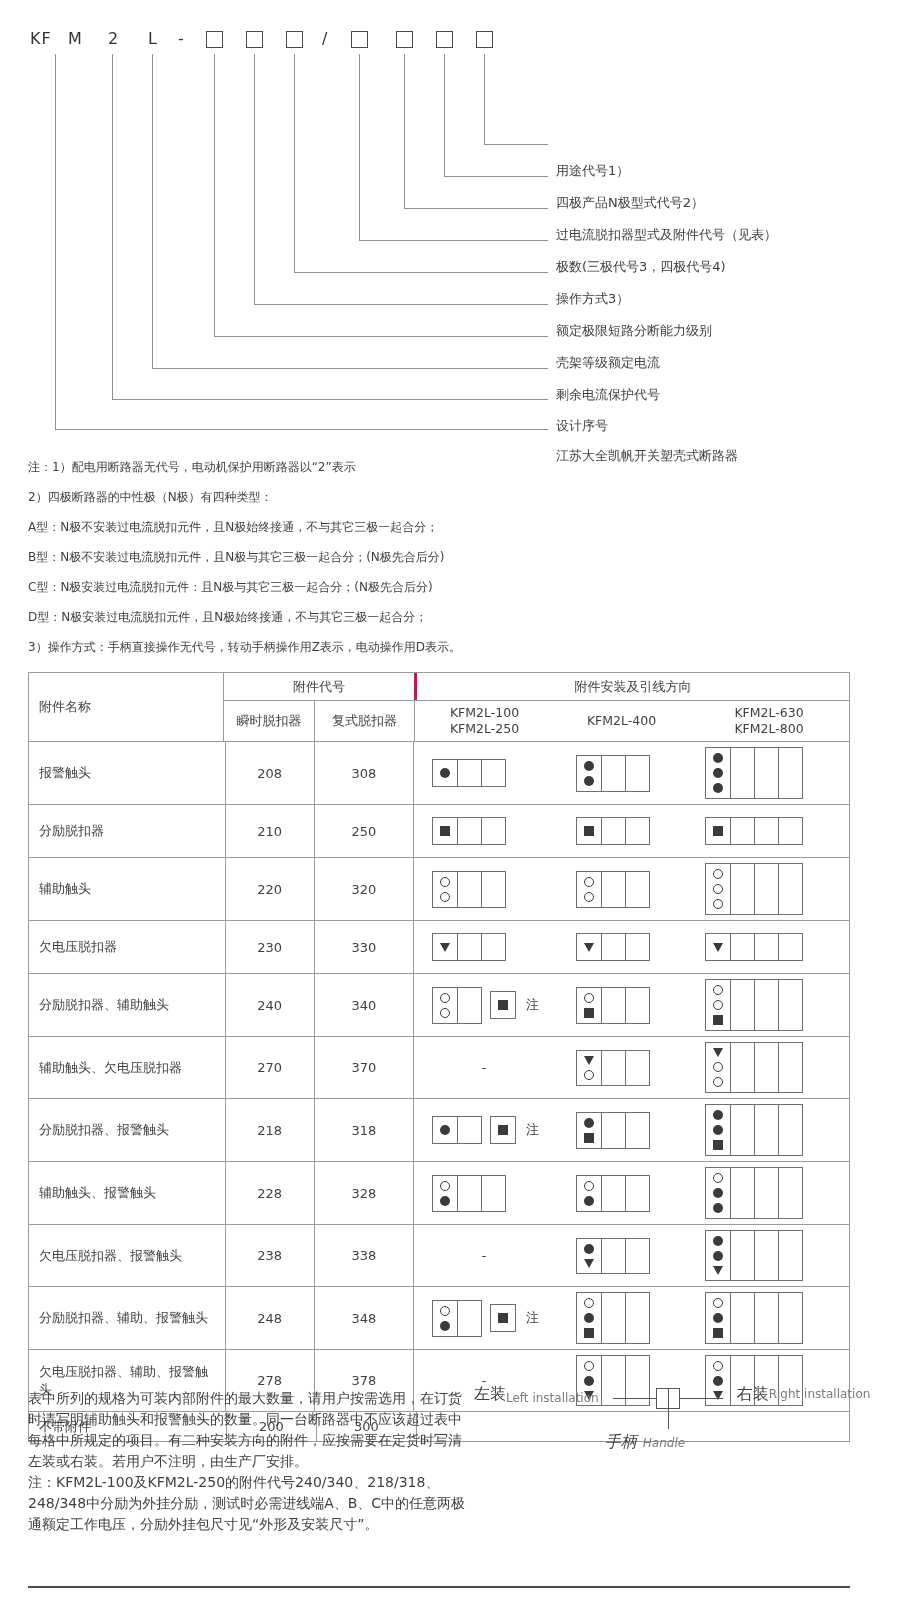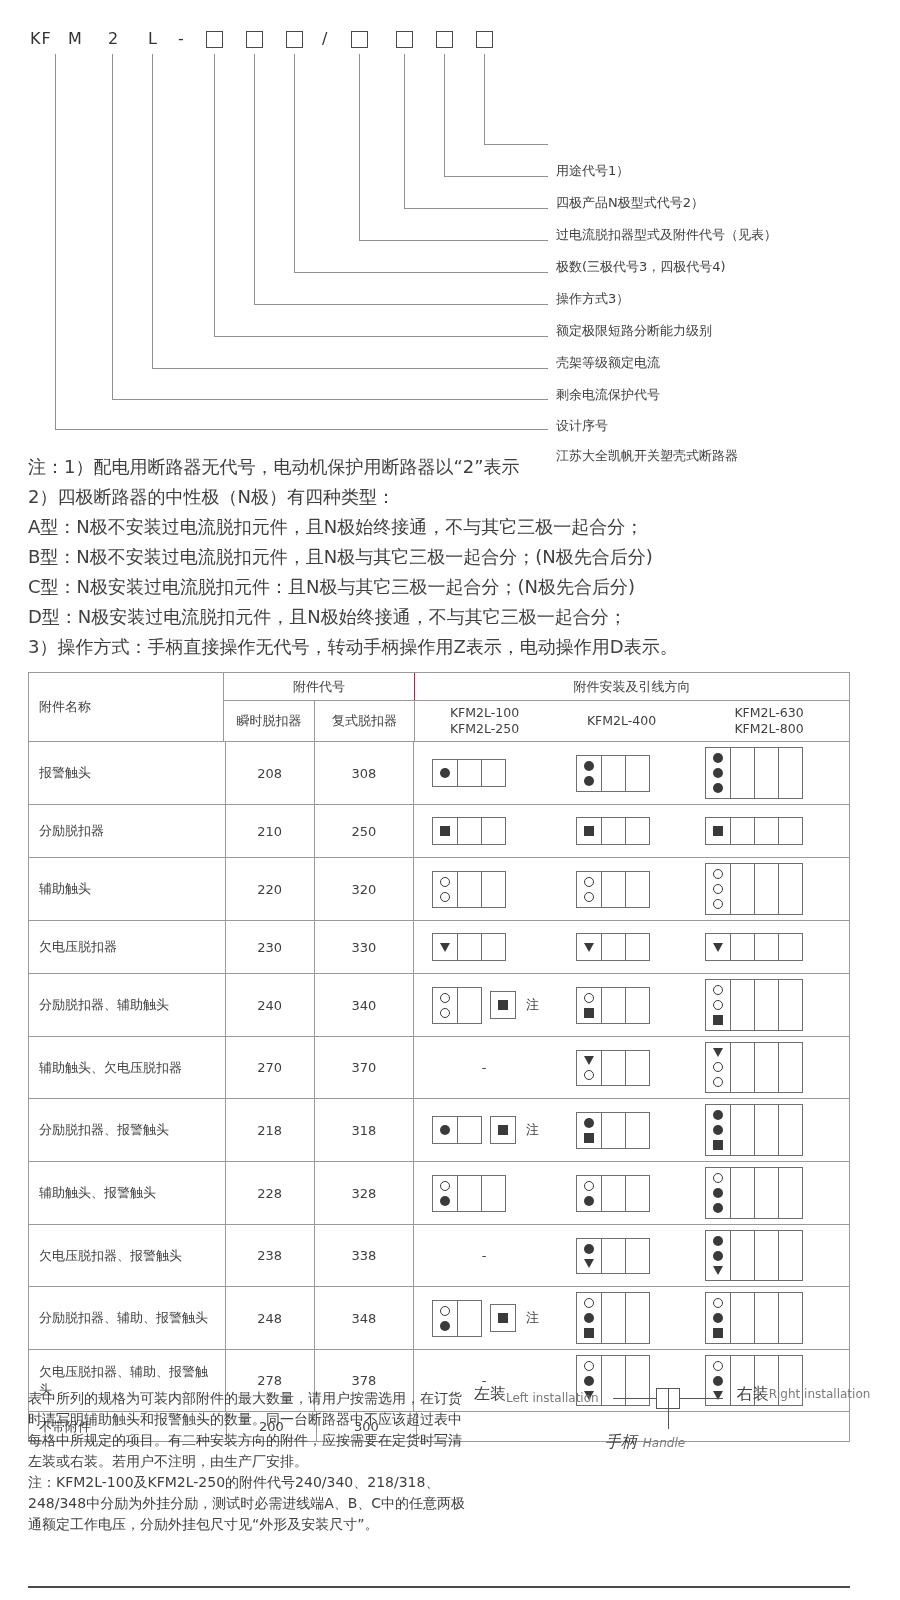--- a/index.html
+++ b/index.html
@@ -9,30 +9,30 @@
     font-family:"DejaVu Sans","Liberation Sans",sans-serif;
     color:#3f3f3f;
   }
   
   .mdiagram { position:absolute; left:0; top:0; width:900px; height:450px; }
   .mchar { position:absolute; top:29px; font-size:16px; color:#333; letter-spacing:1px; }
   .mbox { position:absolute; top:31px; width:17px; height:17px; border:1px solid #4a4a4a; background:#fff; }
   .conn { position:absolute; border-left:1px solid #8f8f8f; border-bottom:1px solid #8f8f8f; }
   .clabel { position:absolute; font-size:13px; color:#3f3f3f; white-space:nowrap;margin-top:27px; }
   
-  .notes { position:absolute; left:28px; top:452px; font-size:18px; color:#3f3f3f; }
+  .notes { position:absolute; left:28px; top:452px; font-size:12px; color:#3f3f3f; }
   .notes .note-line { height:30px; line-height:30px; white-space:nowrap; }
   
   .tbl { position:absolute; left:28px; top:672px; width:822px; border:1px solid #9a9a9a; font-size:13px; }
   .thead { display:flex; }
   .th-name { width:197px; display:flex; align-items:center; padding-left:10px; }
   .th-right { flex:1; border-left:1px solid #9a9a9a; }
   .th-row1 { display:flex; height:28px; border-bottom:1px solid #9a9a9a; }
   .th-codes { width:190px; display:flex; align-items:center; justify-content:center; }
-  .th-install { flex:1; border-left:1px solid #be185d; display:flex; align-items:center; justify-content:center; }
+  .th-install { flex:1; border-left:3px solid #be185d; display:flex; align-items:center; justify-content:center; }
   .th-row2 { display:flex; height:40px; }
   .th-instant { width:90px; display:flex; align-items:center; justify-content:center; }
   .th-compound { width:100px; border-left:1px solid #9a9a9a; display:flex; align-items:center; justify-content:center; }
   .th-frame { display:flex; flex-direction:column; align-items:center; justify-content:center; font-size:12.5px; line-height:16px; }
   .th-f1 { width:140px; border-left:1px solid #9a9a9a; }
   .th-f2 { width:135px; }
   .th-f3 { width:160px; }
   .brow { display:flex; border-top:1px solid #9a9a9a; min-height:53px; }
   .brow.short { min-height:30px; }
   .c-name { width:197px; display:flex; align-items:center; padding:4px 8px 4px 10px; line-height:18px; }

